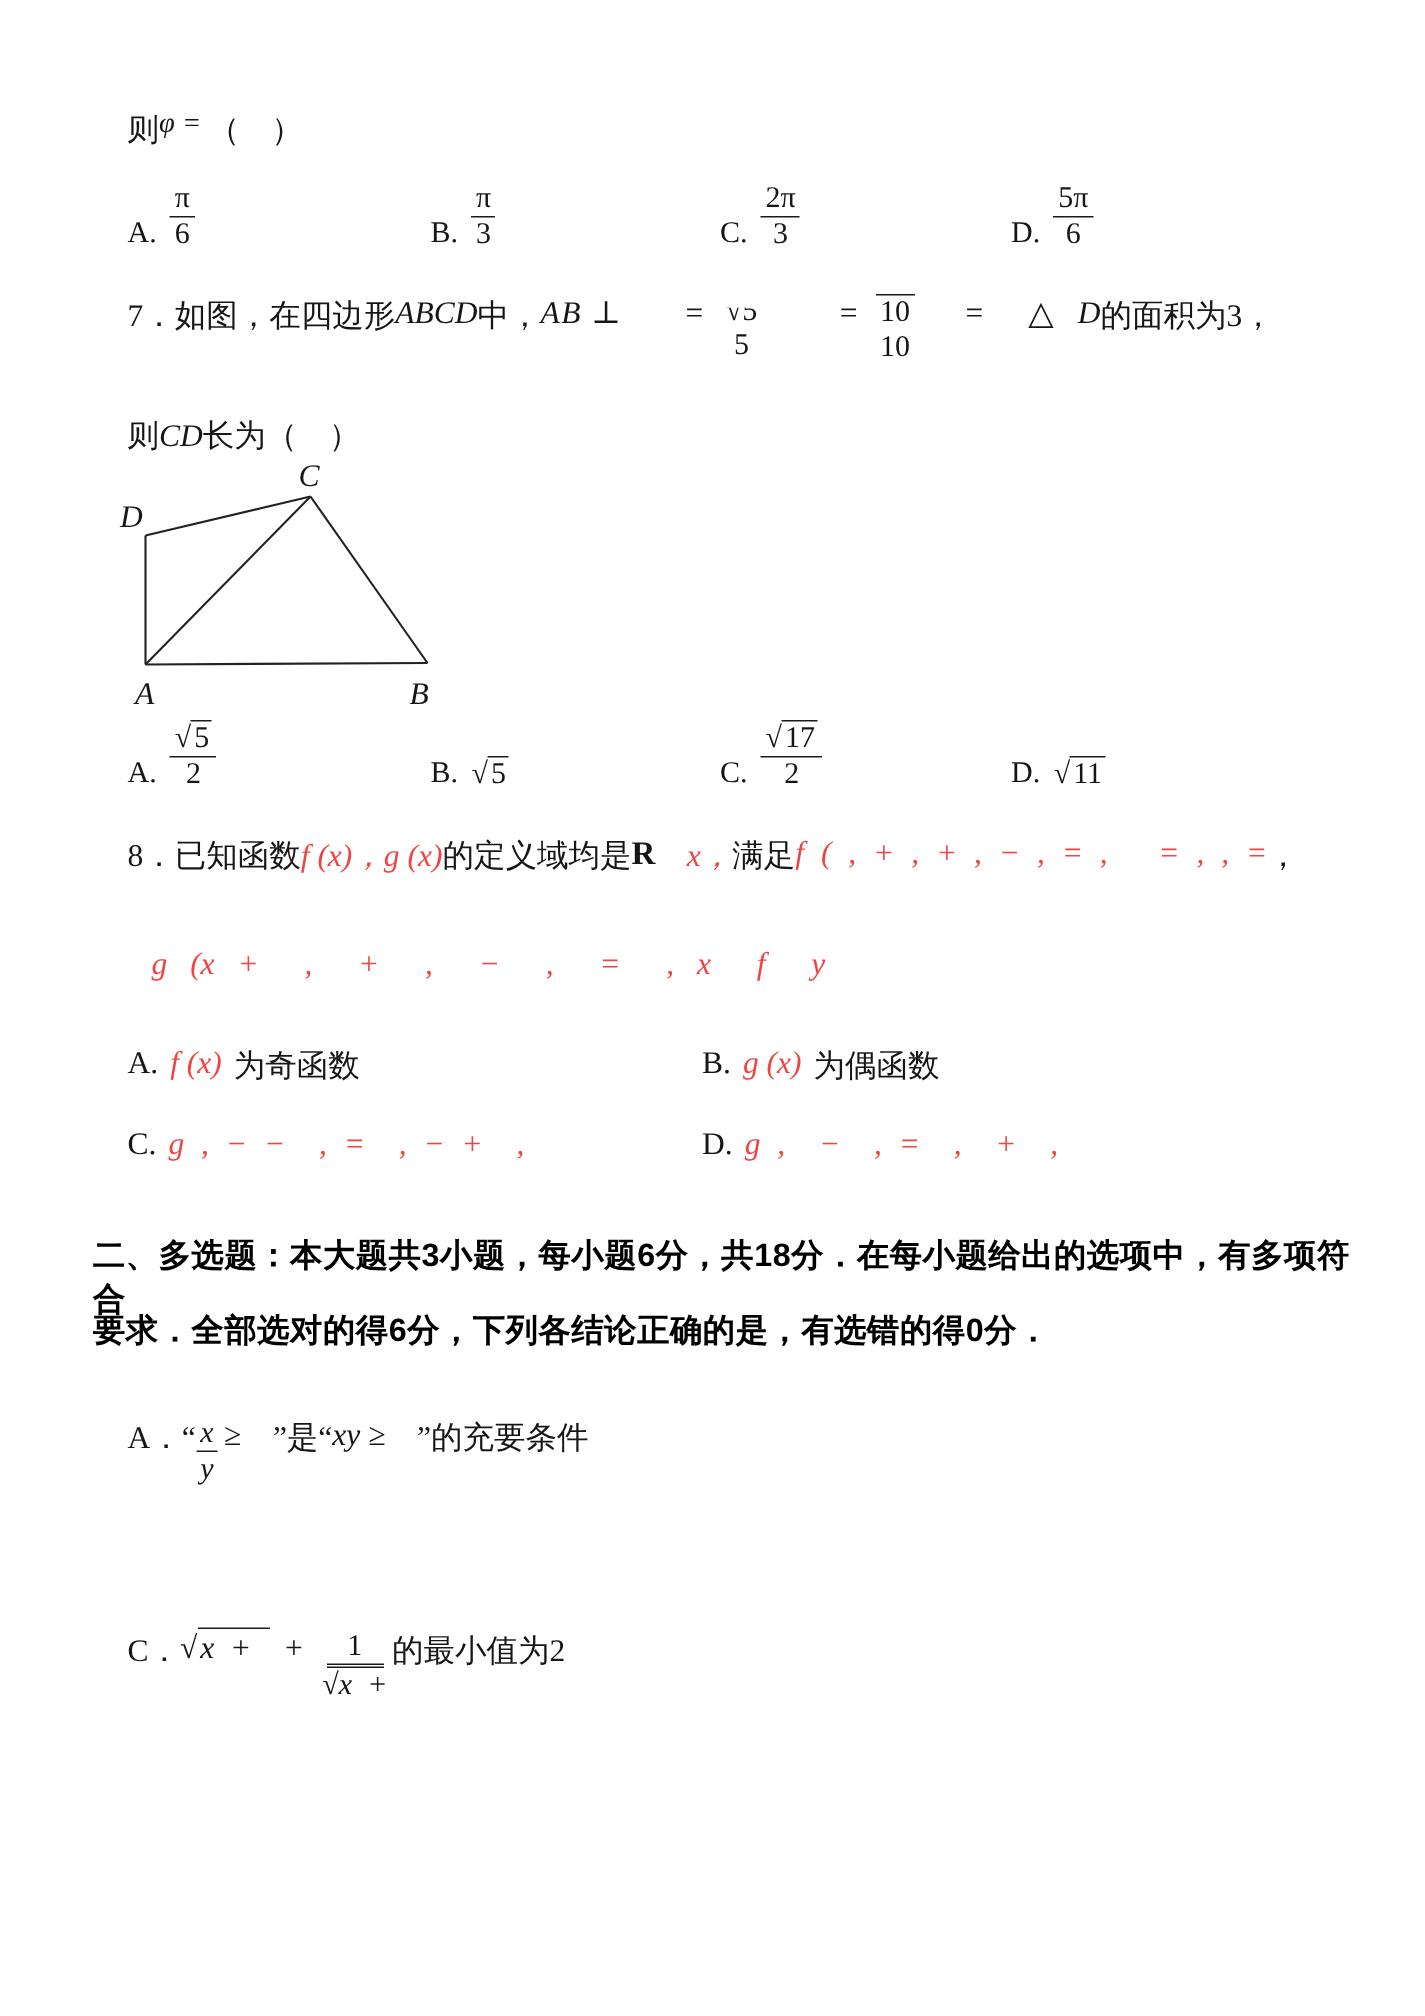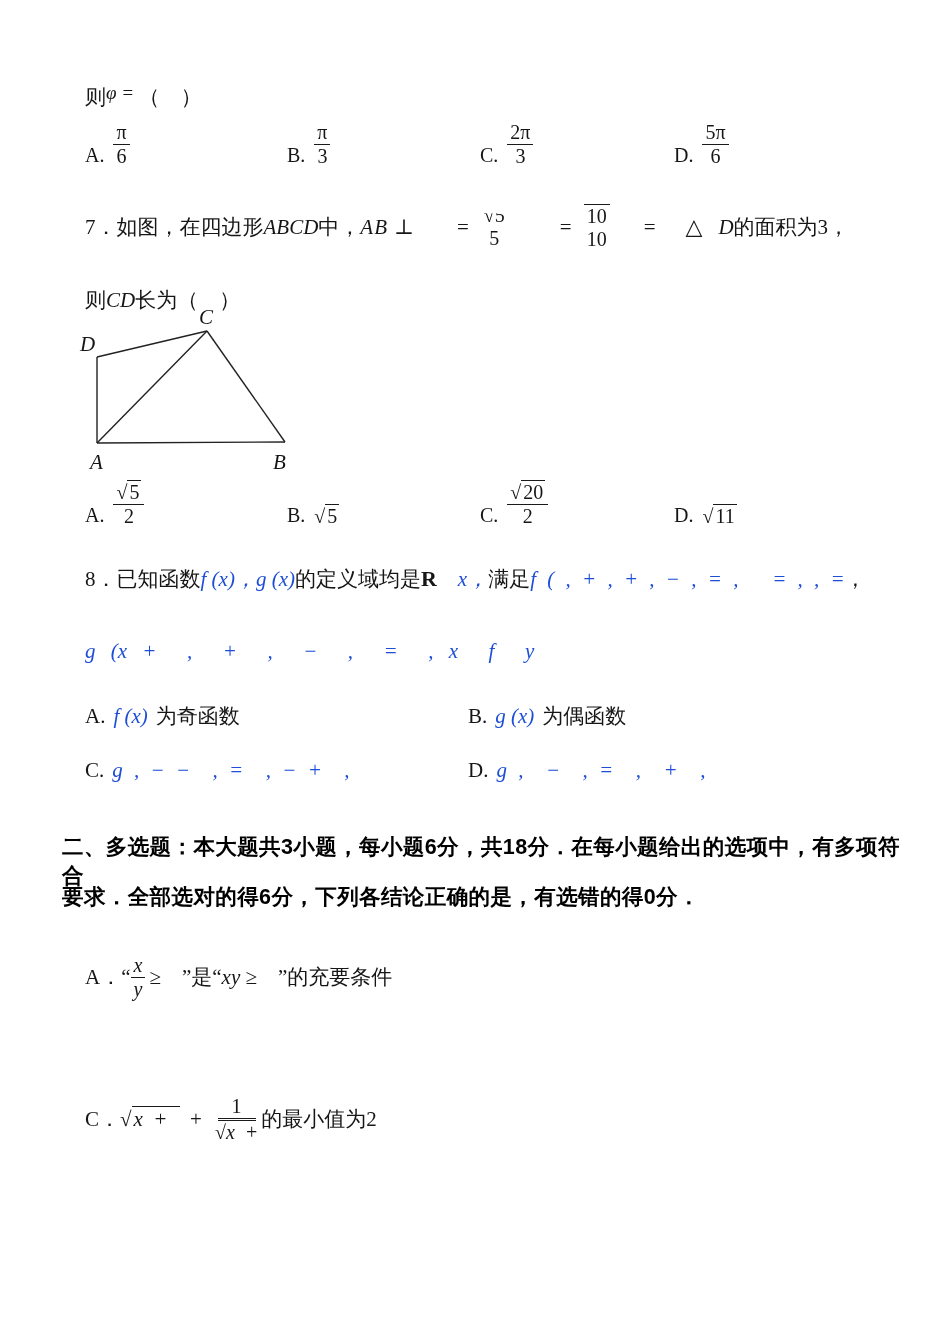--- a/index.html
+++ b/index.html
@@ -1,24 +1,24 @@
 <!DOCTYPE html>
 <html><head>
 <meta charset="utf-8">
 <style>
   html,body{margin:0;padding:0;background:#ffffff;}
   .page{position:relative;width:950px;height:1344px;background:#ffffff;overflow:hidden;
         font-family:"Liberation Serif","DejaVu Serif",serif;color:#161616;font-size:21px;}
   .abs{position:absolute;}
-  .hrow{position:absolute;display:flex;align-items:center;}
-  .brow{position:absolute;margin-top:10px;}
+  .hrow{position:absolute;display:flex;}
+  .brow{position:absolute;}
   .cn{font-size:21px;}
   .it{font-style:italic;}
   .keep{white-space:pre;}
-  .faint{color:#1d4ed8;}
+  .faint{color:#ef4444;}
   .gmath{color:#474747;}
   .sp{display:inline-block;height:1px;}
   .raise{vertical-align:7px;}
   .phi{font-size:19px;vertical-align:5px;font-style:italic;}
   .rbold{font-weight:bold;font-size:22px;vertical-align:3px;}
   
   .frac{display:inline-flex;flex-direction:column;align-items:center;line-height:1.15;
         font-size:20px;text-align:center;vertical-align:middle;}
   .frac .num{padding:0 3px;border-bottom:1.4px solid #1a1a1a;}
   .frac .den{padding:0 3px;}
@@ -30,21 +30,21 @@
   .sq{white-space:nowrap;}
   .sq .ov{border-top:1.4px solid #1a1a1a;padding:0 2px;}
   
   .opt{position:absolute;display:flex;align-items:flex-end;gap:9px;height:100%;}
   .opt .letter{padding-bottom:1px;font-size:20px;}
   .sechead{font-family:"Liberation Sans","DejaVu Sans",sans-serif;font-weight:700;
            font-size:21.5px;color:#000;letter-spacing:0.4px;}
   .figlabel{font-style:italic;font-size:21px;fill:#161616;
             font-family:"Liberation Serif","DejaVu Serif",serif;}
   .ws6{word-spacing:6px;}
-  .ws10{word-spacing:10px;}
+  .ws10{word-spacing:10px;margin-left:16px;}
 </style>
 </head>
 <body>
 
 <div class="page">
 
   <div class="brow" style="left:85px;top:72px;">
     <span class="cn">则</span><span class="phi keep">φ = </span><span class="cn">（　）</span>
   </div>
 
@@ -133,21 +133,21 @@
           <span class="den">2</span>
         </span>
     </div>
     <div class="opt" style="left:287px;">
       <span class="letter">B.</span>
       <span class="sq" style="font-size:20px;">√<span class="ov">5</span></span>
     </div>
     <div class="opt" style="left:480px;">
       <span class="letter">C.</span>
       <span class="frac">
-          <span class="num"><span class="sq">√<span class="ov">20</span></span></span>
+          <span class="num"><span class="sq">√<span class="ov">17</span></span></span>
           <span class="den">2</span>
         </span>
     </div>
     <div class="opt" style="left:674px;">
       <span class="letter">D.</span>
       <span class="sq" style="font-size:20px;">√<span class="ov">11</span></span>
     </div>
   </div>
 
   <div class="hrow" style="left:85px;top:556px;height:46px;">

